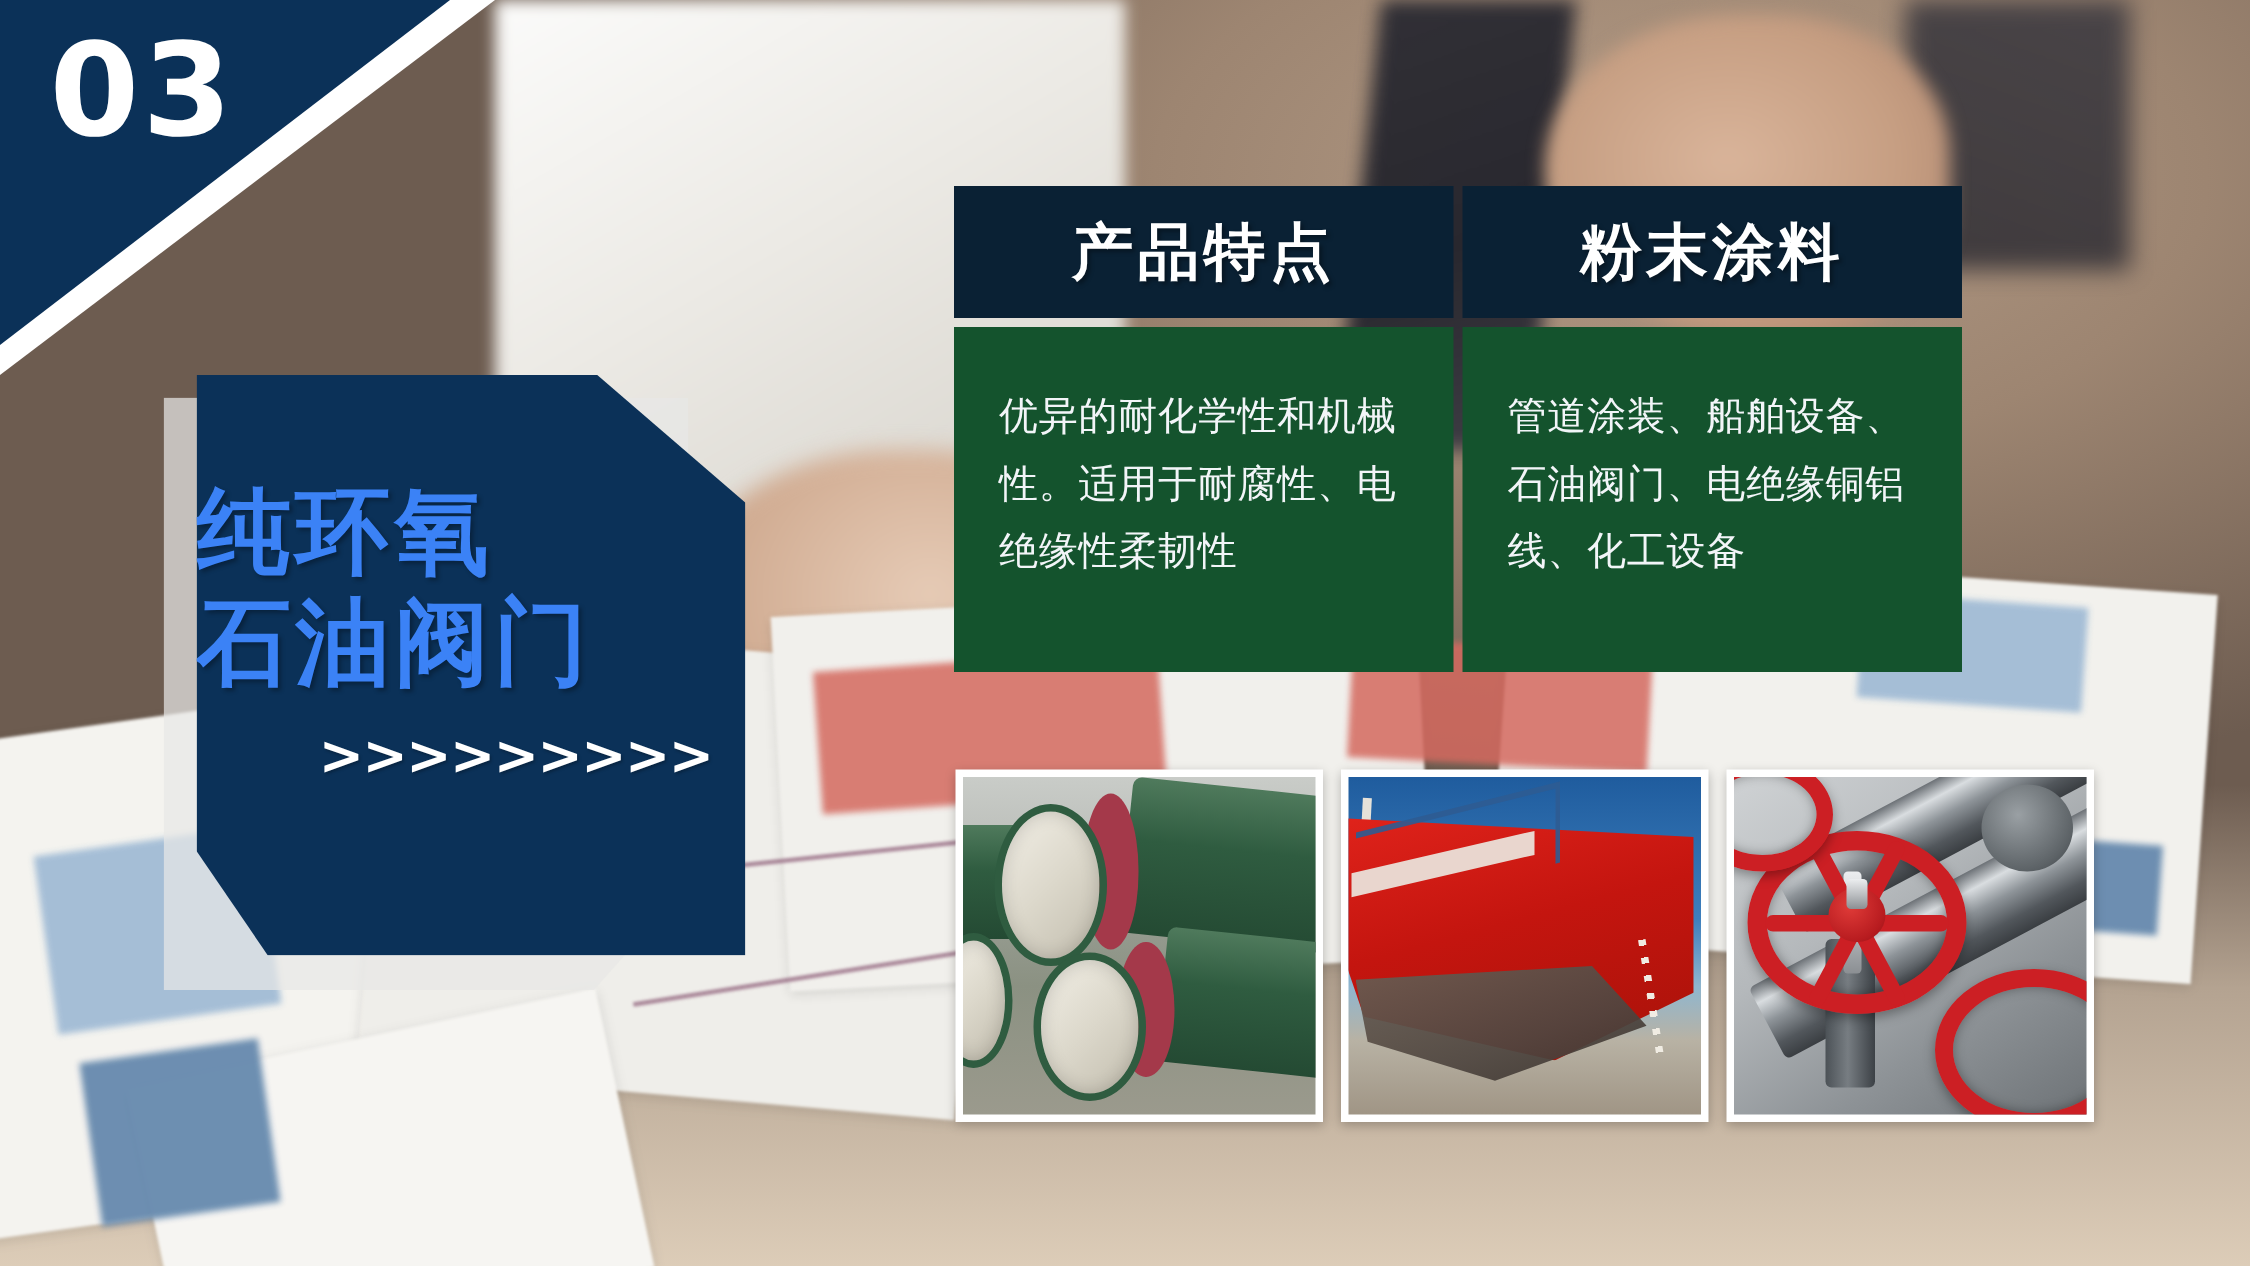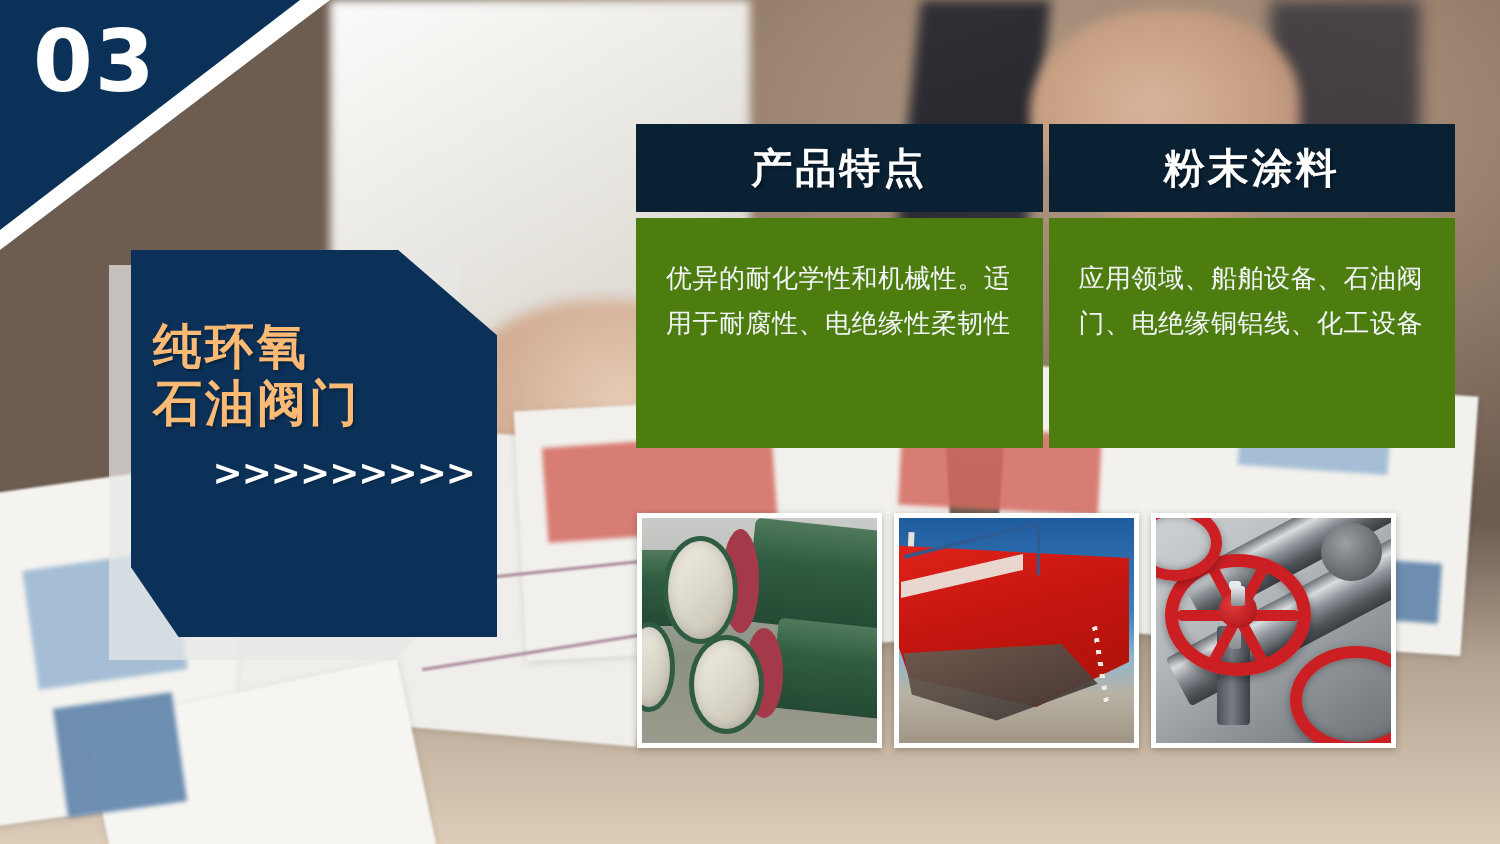--- a/index.html
+++ b/index.html
@@ -109,56 +109,56 @@
     z-index:6;
   }
   .title-card {
     position:absolute; left:131px; top:250px; width:366px; height:387px;
     background:#0b3158;
     clip-path:polygon(0 0, 73% 0, 100% 22%, 100% 100%, 13% 100%, 0 82%);
     z-index:7;
     padding:68px 0 0 0;
   }
   .title-line {
-    color:#fdba74; font-weight:700;
-    font-size:49px; line-height:1.17;
+    color:#3b82f6; font-weight:700;
+    font-size:63px; line-height:1.17;
     letter-spacing:3px;
-    text-align:left; padding-left:22px;
+    text-align:left; 
     font-family:"DejaVu Sans","Liberation Sans",sans-serif;
     text-shadow:2px 2px 3px rgba(0,0,0,.30);
   }
   .title-arrows {
     margin-top:22px; padding-right:22px;
     text-align:right;
     color:#ffffff; font-weight:700;
     font-size:36px; letter-spacing:-1px; line-height:1;
     font-family:"DejaVu Sans","Liberation Sans",sans-serif;
     text-shadow:1px 1px 2px rgba(0,0,0,.25);
   }
 
   
   .panels {
     position:absolute; left:636px; top:124px;
-    width:819px; z-index:7;
+    width:672px; z-index:7;
     display:flex; gap:6px;
   }
   .panel-col { flex:1; display:flex; flex-direction:column; gap:6px; }
   .panel-head {
     background:#0a2134;
     height:88px;
     display:flex; align-items:center; justify-content:center;
   }
   .panel-head-text {
     color:#ffffff; font-weight:700;
     font-size:41px; letter-spacing:3px;
     font-family:"DejaVu Sans","Liberation Sans",sans-serif;
     text-shadow:2px 2px 3px rgba(0,0,0,.35);
   }
   .panel-body {
-    background:#4d7c0f;
+    background:#14532d;
     height:230px;
     padding:38px 26px 0 30px;
   }
   .panel-body-text {
     color:#f2f5f8;
     font-size:26px; line-height:1.73;
     letter-spacing:.5px;
     font-family:"DejaVu Sans","Liberation Sans",sans-serif;
   }
 
@@ -309,21 +309,21 @@
       <div class="panel-body">
         <p class="panel-body-text">优异的耐化学性和机械性。适用于耐腐性、电绝缘性柔韧性</p>
       </div>
     </div>
 
     <div class="panel-col">
       <div class="panel-head">
         <span class="panel-head-text">粉末涂料</span>
       </div>
       <div class="panel-body">
-        <p class="panel-body-text">应用领域、船舶设备、石油阀门、电绝缘铜铝线、化工设备</p>
+        <p class="panel-body-text">管道涂装、船舶设备、石油阀门、电绝缘铜铝线、化工设备</p>
       </div>
     </div>
 
   </div>
 
   <div class="thumbs">
 
     <div class="thumb">
       <div class="thumb-img img-pipes">
         <div class="pipe" style="left:46%; top:4%; width:78%; height:46%; transform:rotate(6deg);"></div>

